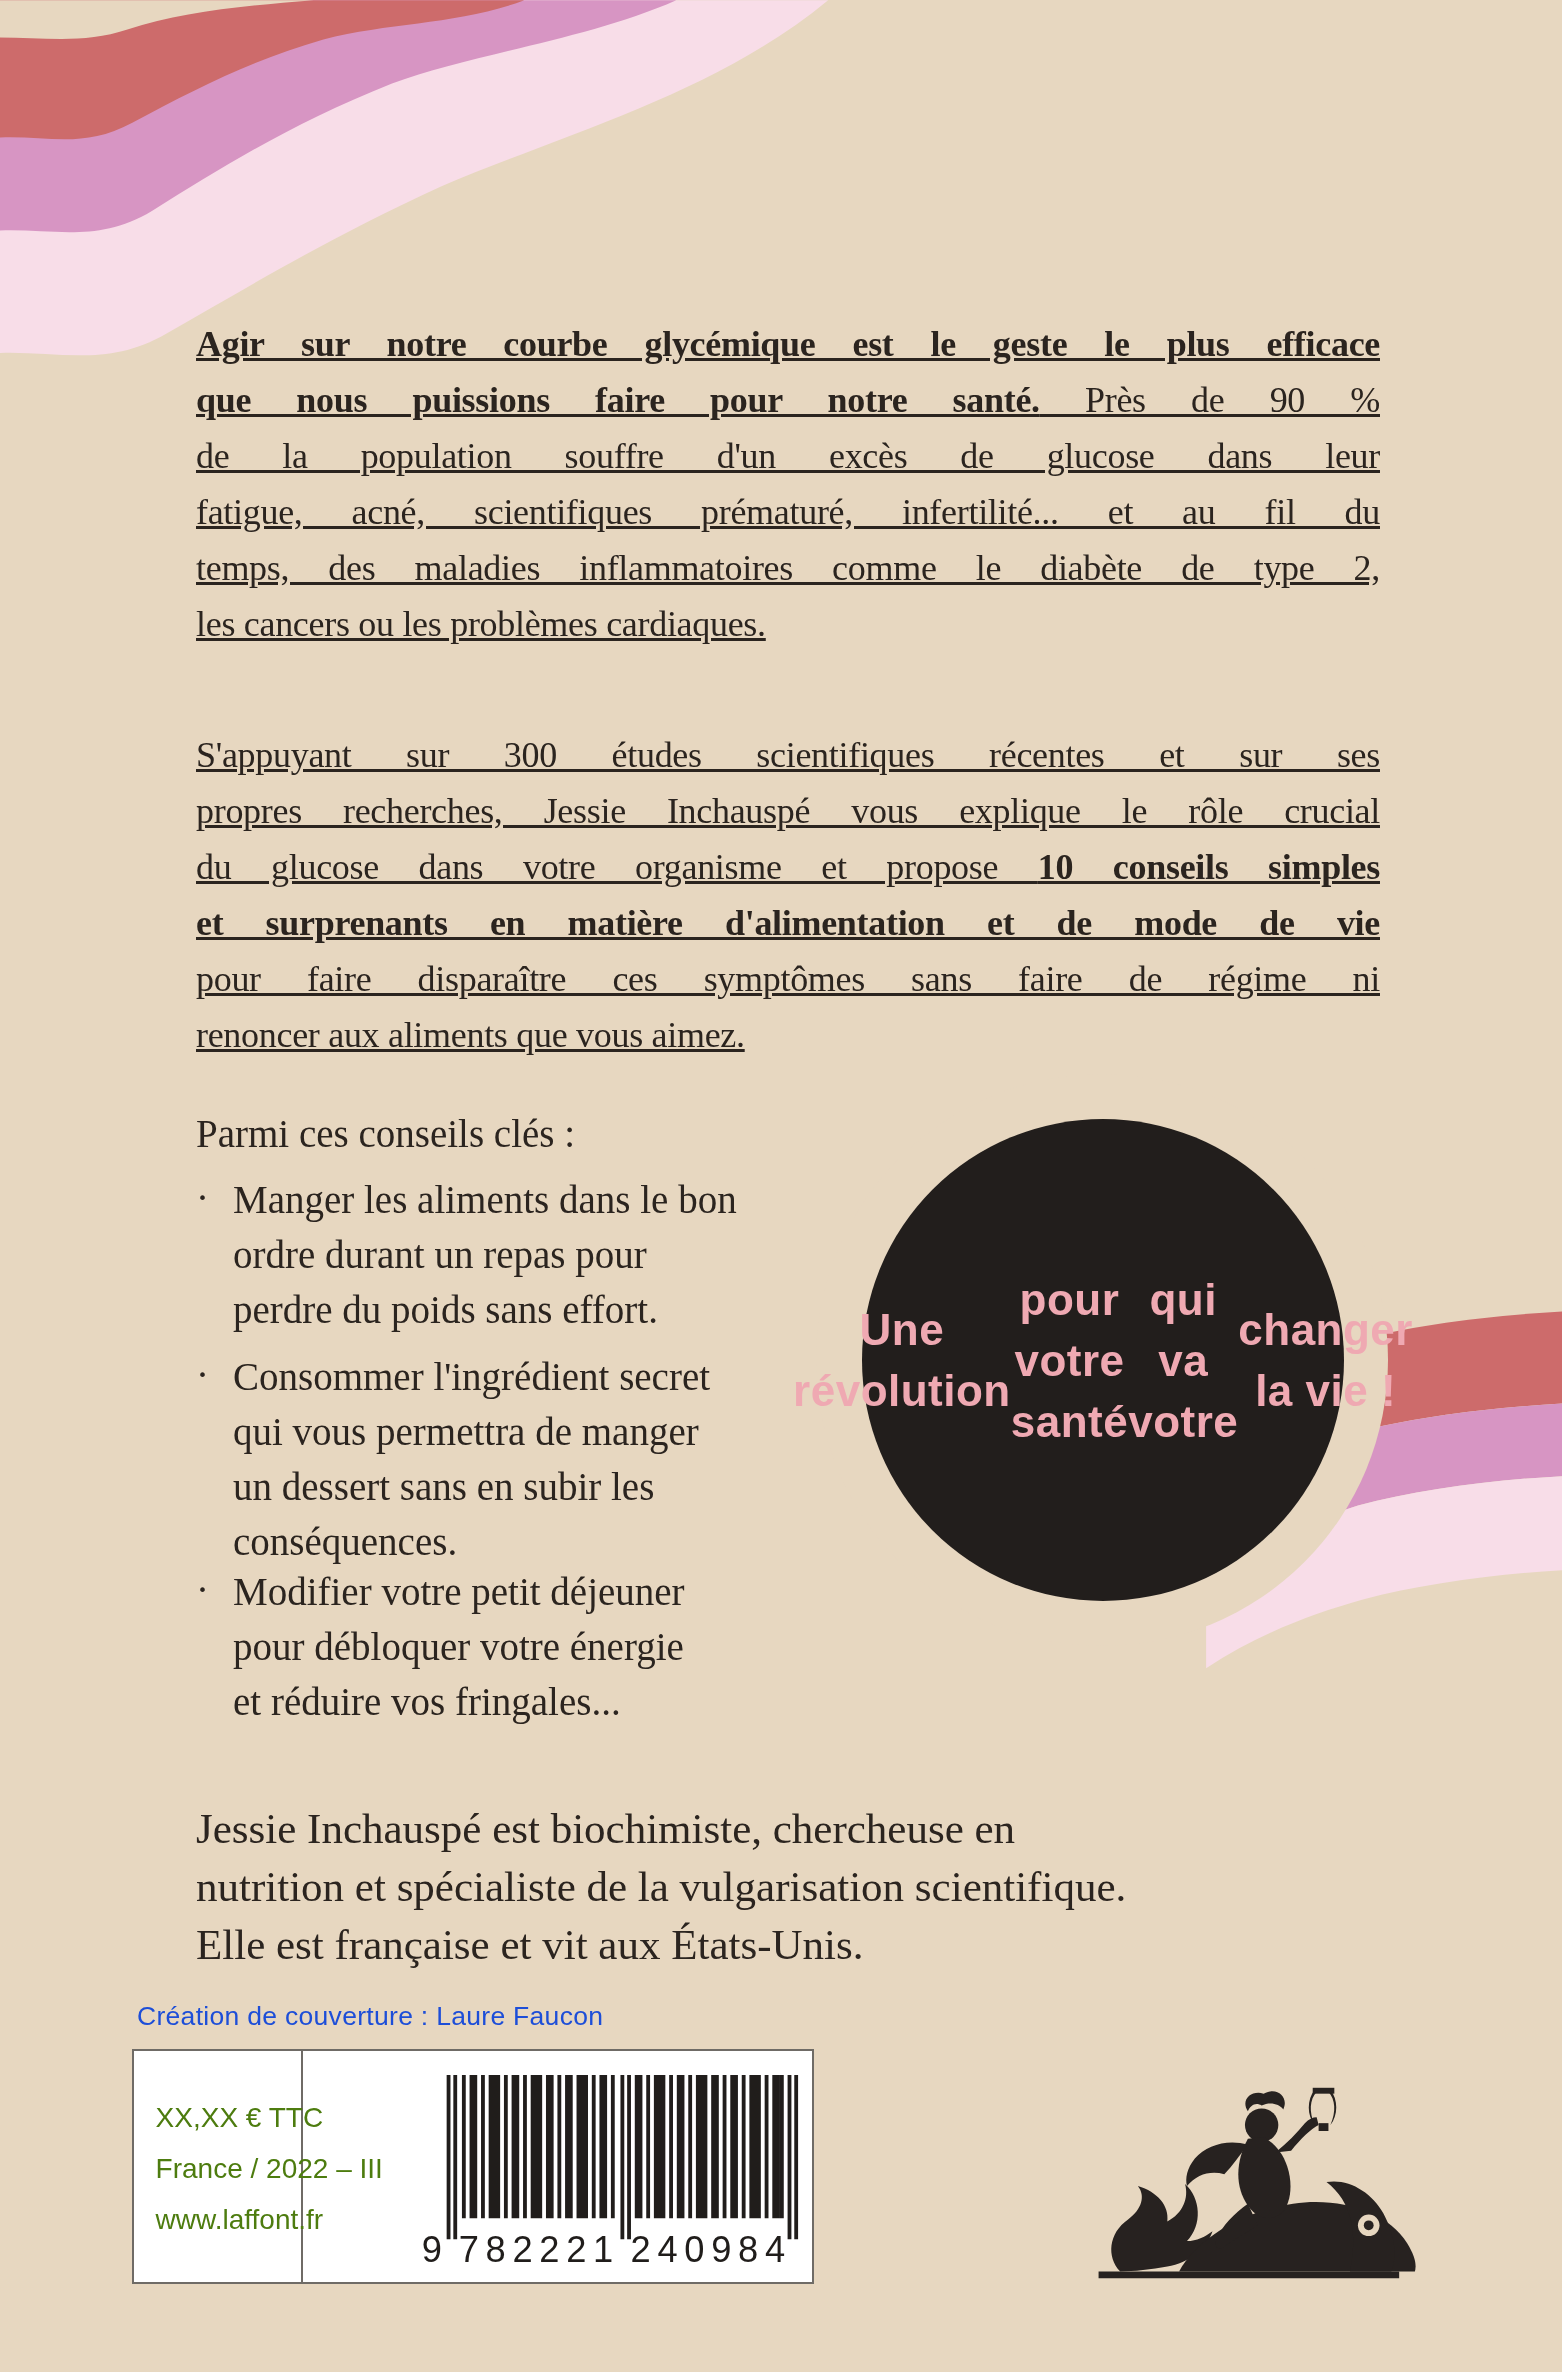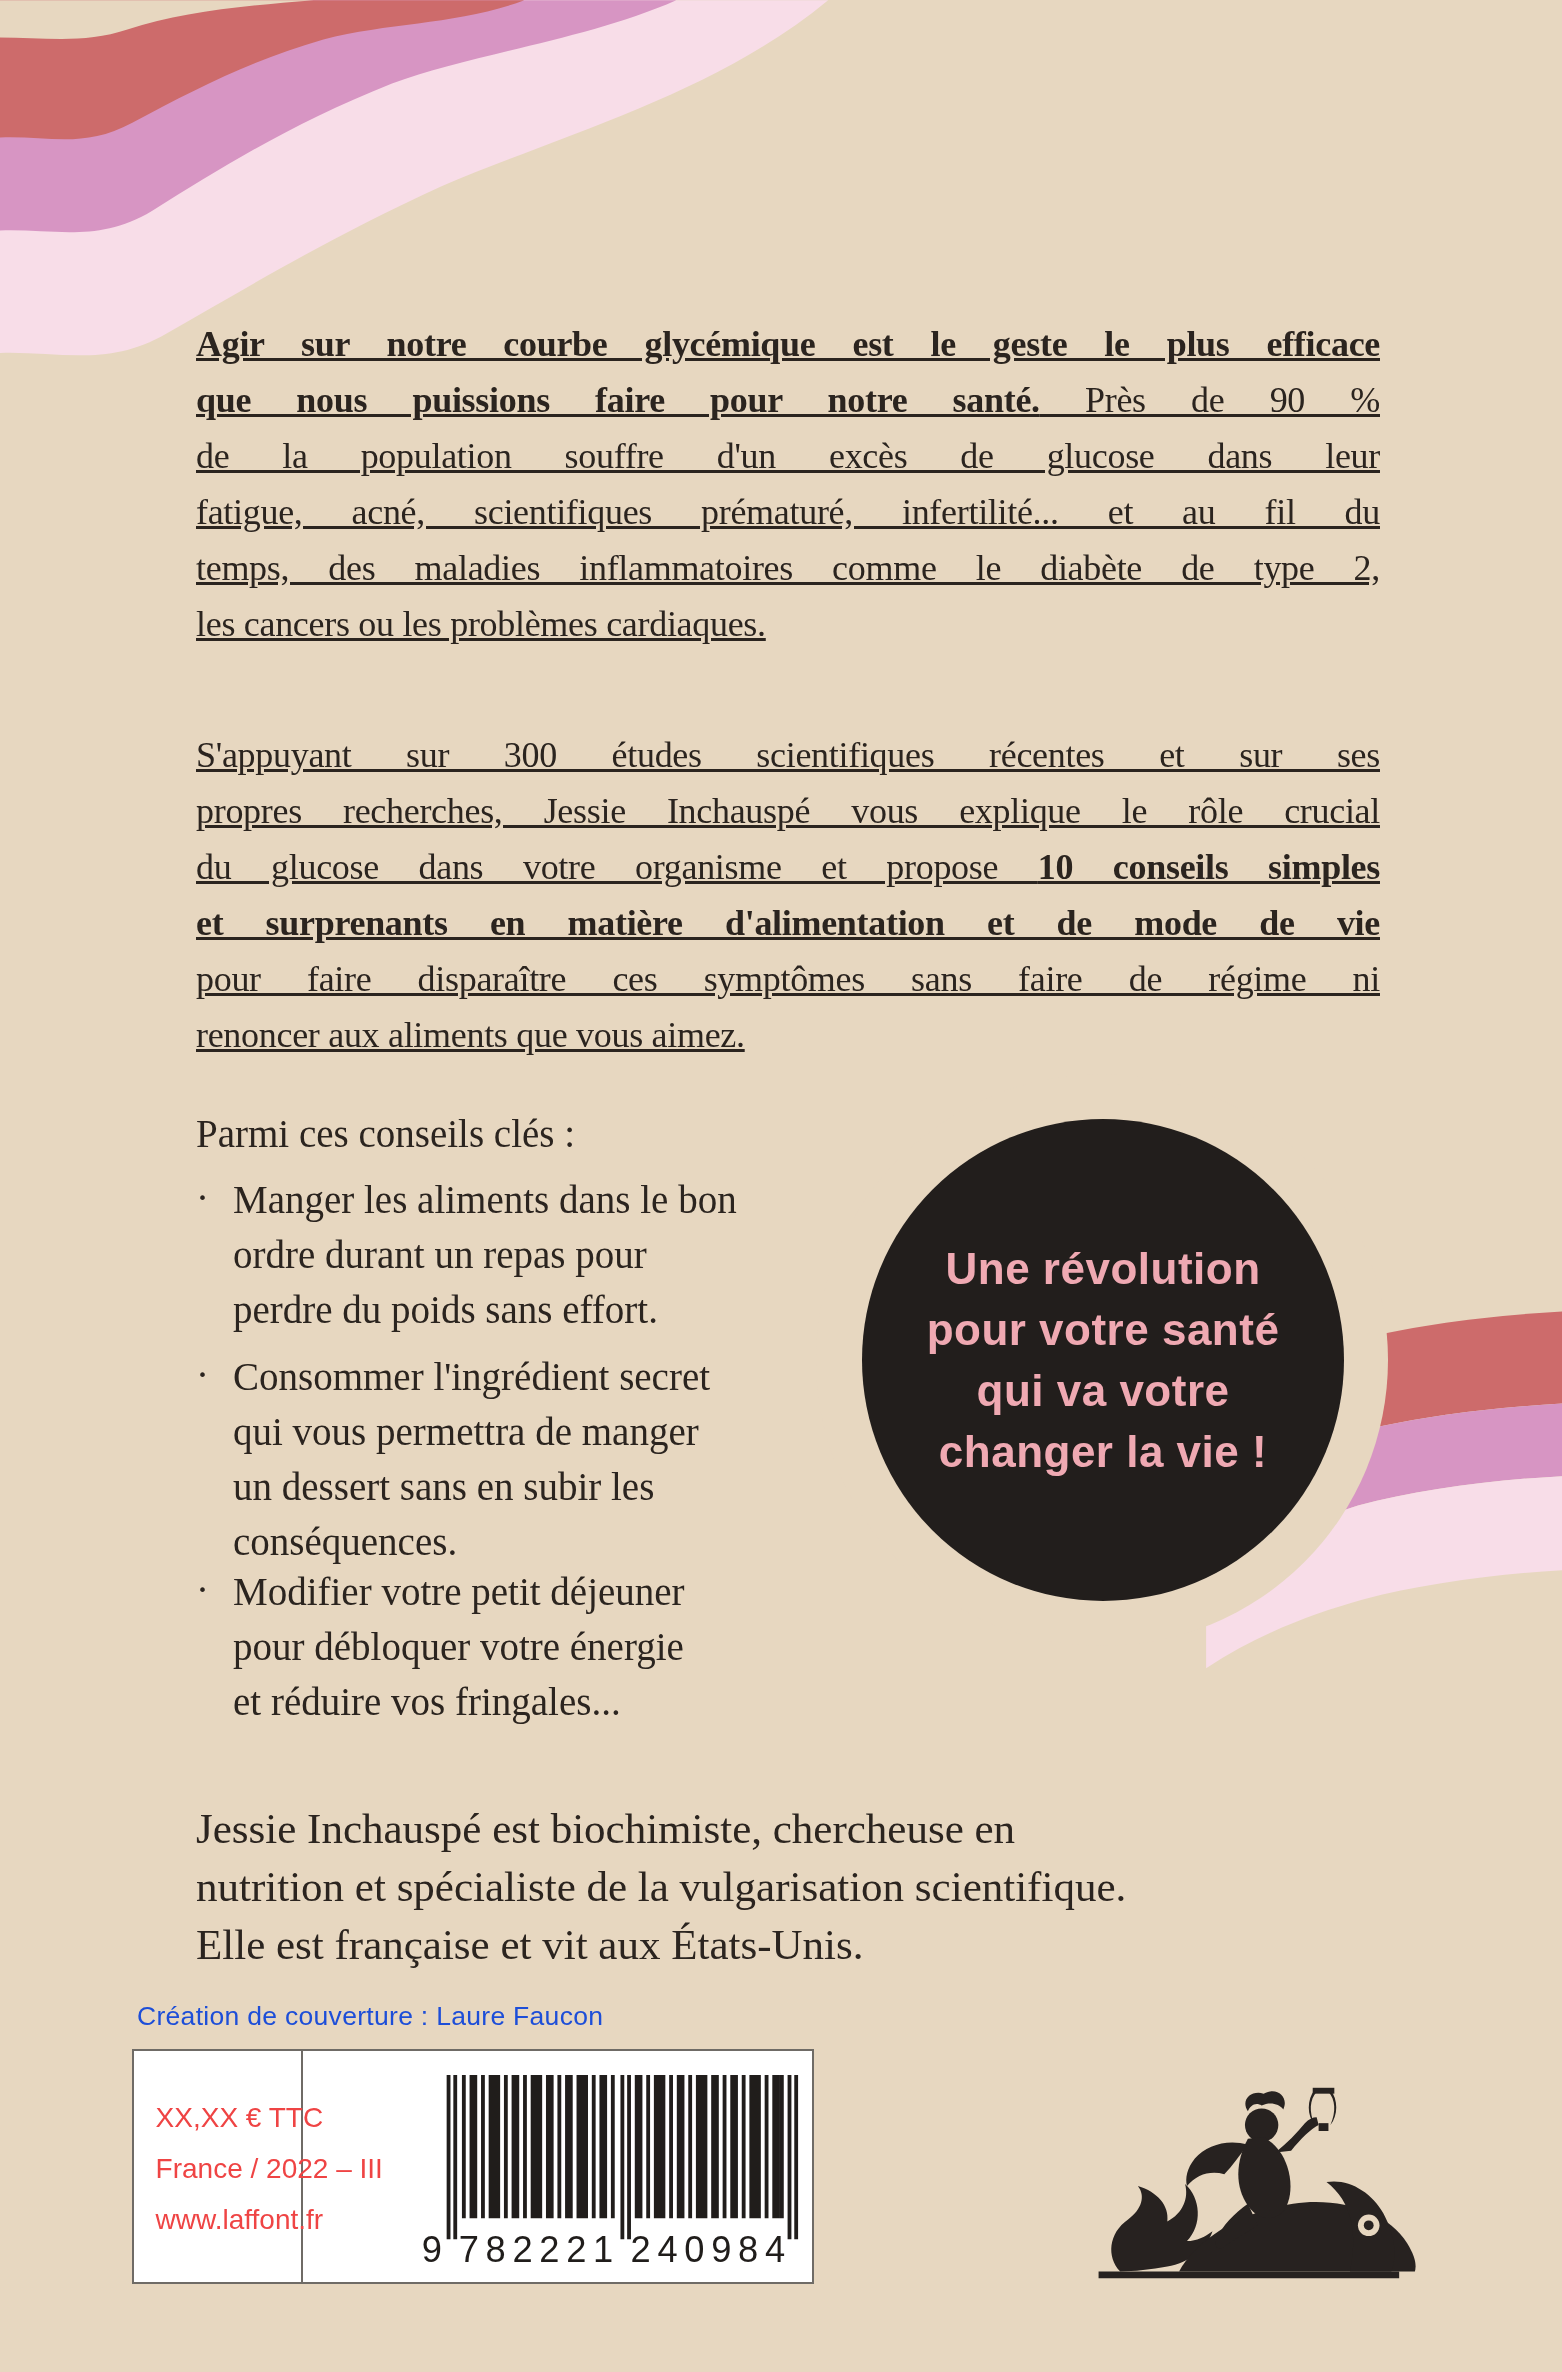--- a/index.html
+++ b/index.html
@@ -11,21 +11,21 @@
   }
   svg { display:block; }
   .deco { position:absolute; z-index:0; }
   .disc-mask {
     position:absolute; left:816px; top:1074px; width:572px; height:572px;
     border-radius:50%; background:#e7d7c0; z-index:1;
   }
   .badge {
     position:absolute; left:862px; top:1119px; width:482px; height:482px;
     border-radius:50%; background:#221e1c; z-index:2;
-    display:flex; flex-direction:column; align-items:center; justify-content:center;
+    display:flex; align-items:center; justify-content:center;
     font-family:"Liberation Sans","DejaVu Sans",sans-serif;
     font-weight:700; font-size:44px; line-height:61px; color:#efa9b2;
     text-align:center; letter-spacing:0.5px;
   }
   .textblock { position:absolute; z-index:3; }
   .para { left:196px; width:1184px; font-size:36px; line-height:56px; letter-spacing:-0.3px;text-decoration:underline; }
   .line { text-align:justify; text-align-last:justify; white-space:nowrap; }
   .line.last { text-align-last:left; }
   .b { font-weight:700; }
   .tips-heading { left:196px; top:1106px; font-size:39px; line-height:55px; }
@@ -38,21 +38,21 @@
     font-size:26.5px; color:#1d4ed8; letter-spacing:0.3px;
   }
   .pricebox {
     position:absolute; left:132px; top:2049px; width:682px; height:235px;
     background:#ffffff; border:2px solid #6f6b66; box-sizing:border-box; z-index:3;
   }
   .pricebox .divider { position:absolute; left:167px; top:0; bottom:0; width:2px; background:#6f6b66; }
   .pricebox .pricecol {
     position:absolute; left:21.6px; top:41px;
     font-family:"Liberation Sans","DejaVu Sans",sans-serif;
-    font-size:28px; line-height:51px; color:#ef4444; white-space:nowrap;
+    font-size:28px; line-height:51px; color:#4d7c0f; white-space:nowrap;
   }
   .barcode { position:absolute; left:284px; top:23.5px; width:382px; height:191px; }
   .logo { position:absolute; left:1088px; top:2076px; width:363px; height:222px; z-index:3; }
 </style>
 </head>
 <body>
 
 <div id="page">
 
   <svg class="deco" style="left:0;top:0;" width="882" height="510" viewBox="0 0 900 520">

